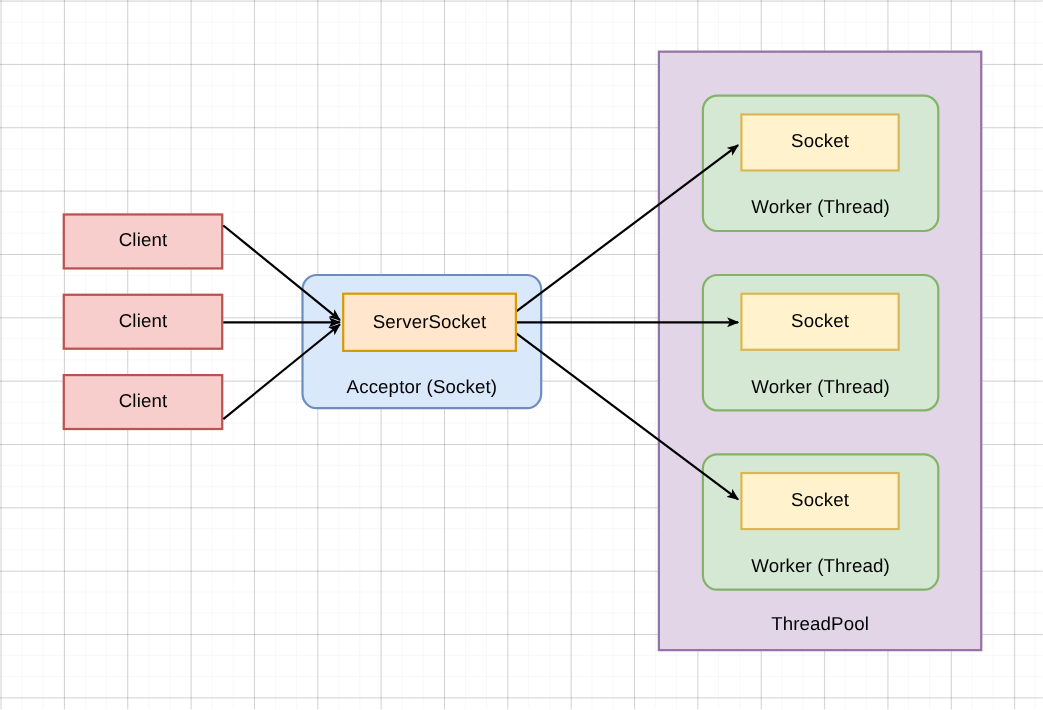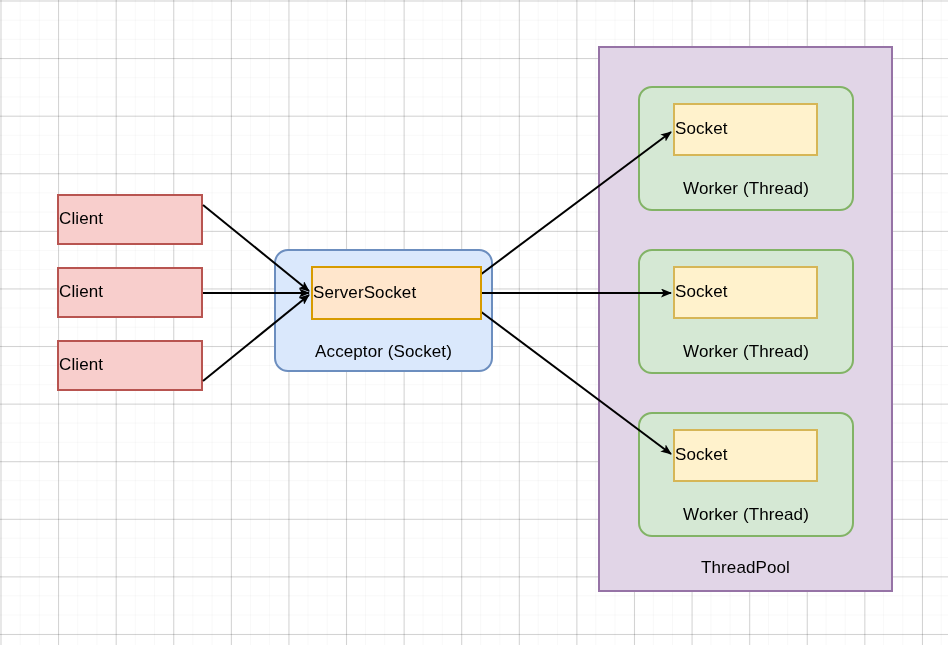--- a/index.html
+++ b/index.html
@@ -37,20 +37,21 @@
     height: 645px;
     pointer-events: none;
     z-index: 5;
   }
 
   .node {
     position: absolute;
     box-sizing: border-box;
     display: flex;
     align-items: center;
+    justify-content: center;
     color: #000000;
     font-size: 17px;
     line-height: 1.1;
     letter-spacing: 0.1px;
   }
 
   
   .client {
     background: #f8cecc;
     border: 2px solid #b85450;
@@ -133,21 +134,21 @@
     <span>Client</span>
   </div>
   <div class="node client" style="left:57px; top:340px; width:146px; height:51px;">
     <span>Client</span>
   </div>
 
   <div class="node acceptor" style="left:274px; top:249px; width:219px; height:123px;">
     <span>Acceptor (Socket)</span>
   </div>
 
-  <div class="node serversocket" style="left:311px; top:266px; width:171px; height:54px;">
+  <div class="node serversocket" style="left:311px; top:266px; width:159px; height:54px;">
     <span>ServerSocket</span>
   </div>
 
   <div class="node threadpool" style="left:598px; top:46px; width:295px; height:546px;">
     <span>ThreadPool</span>
   </div>
 
   <div class="node worker" style="left:638px; top:86px; width:216px; height:125px;">
     <span>Worker (Thread)</span>
   </div>

